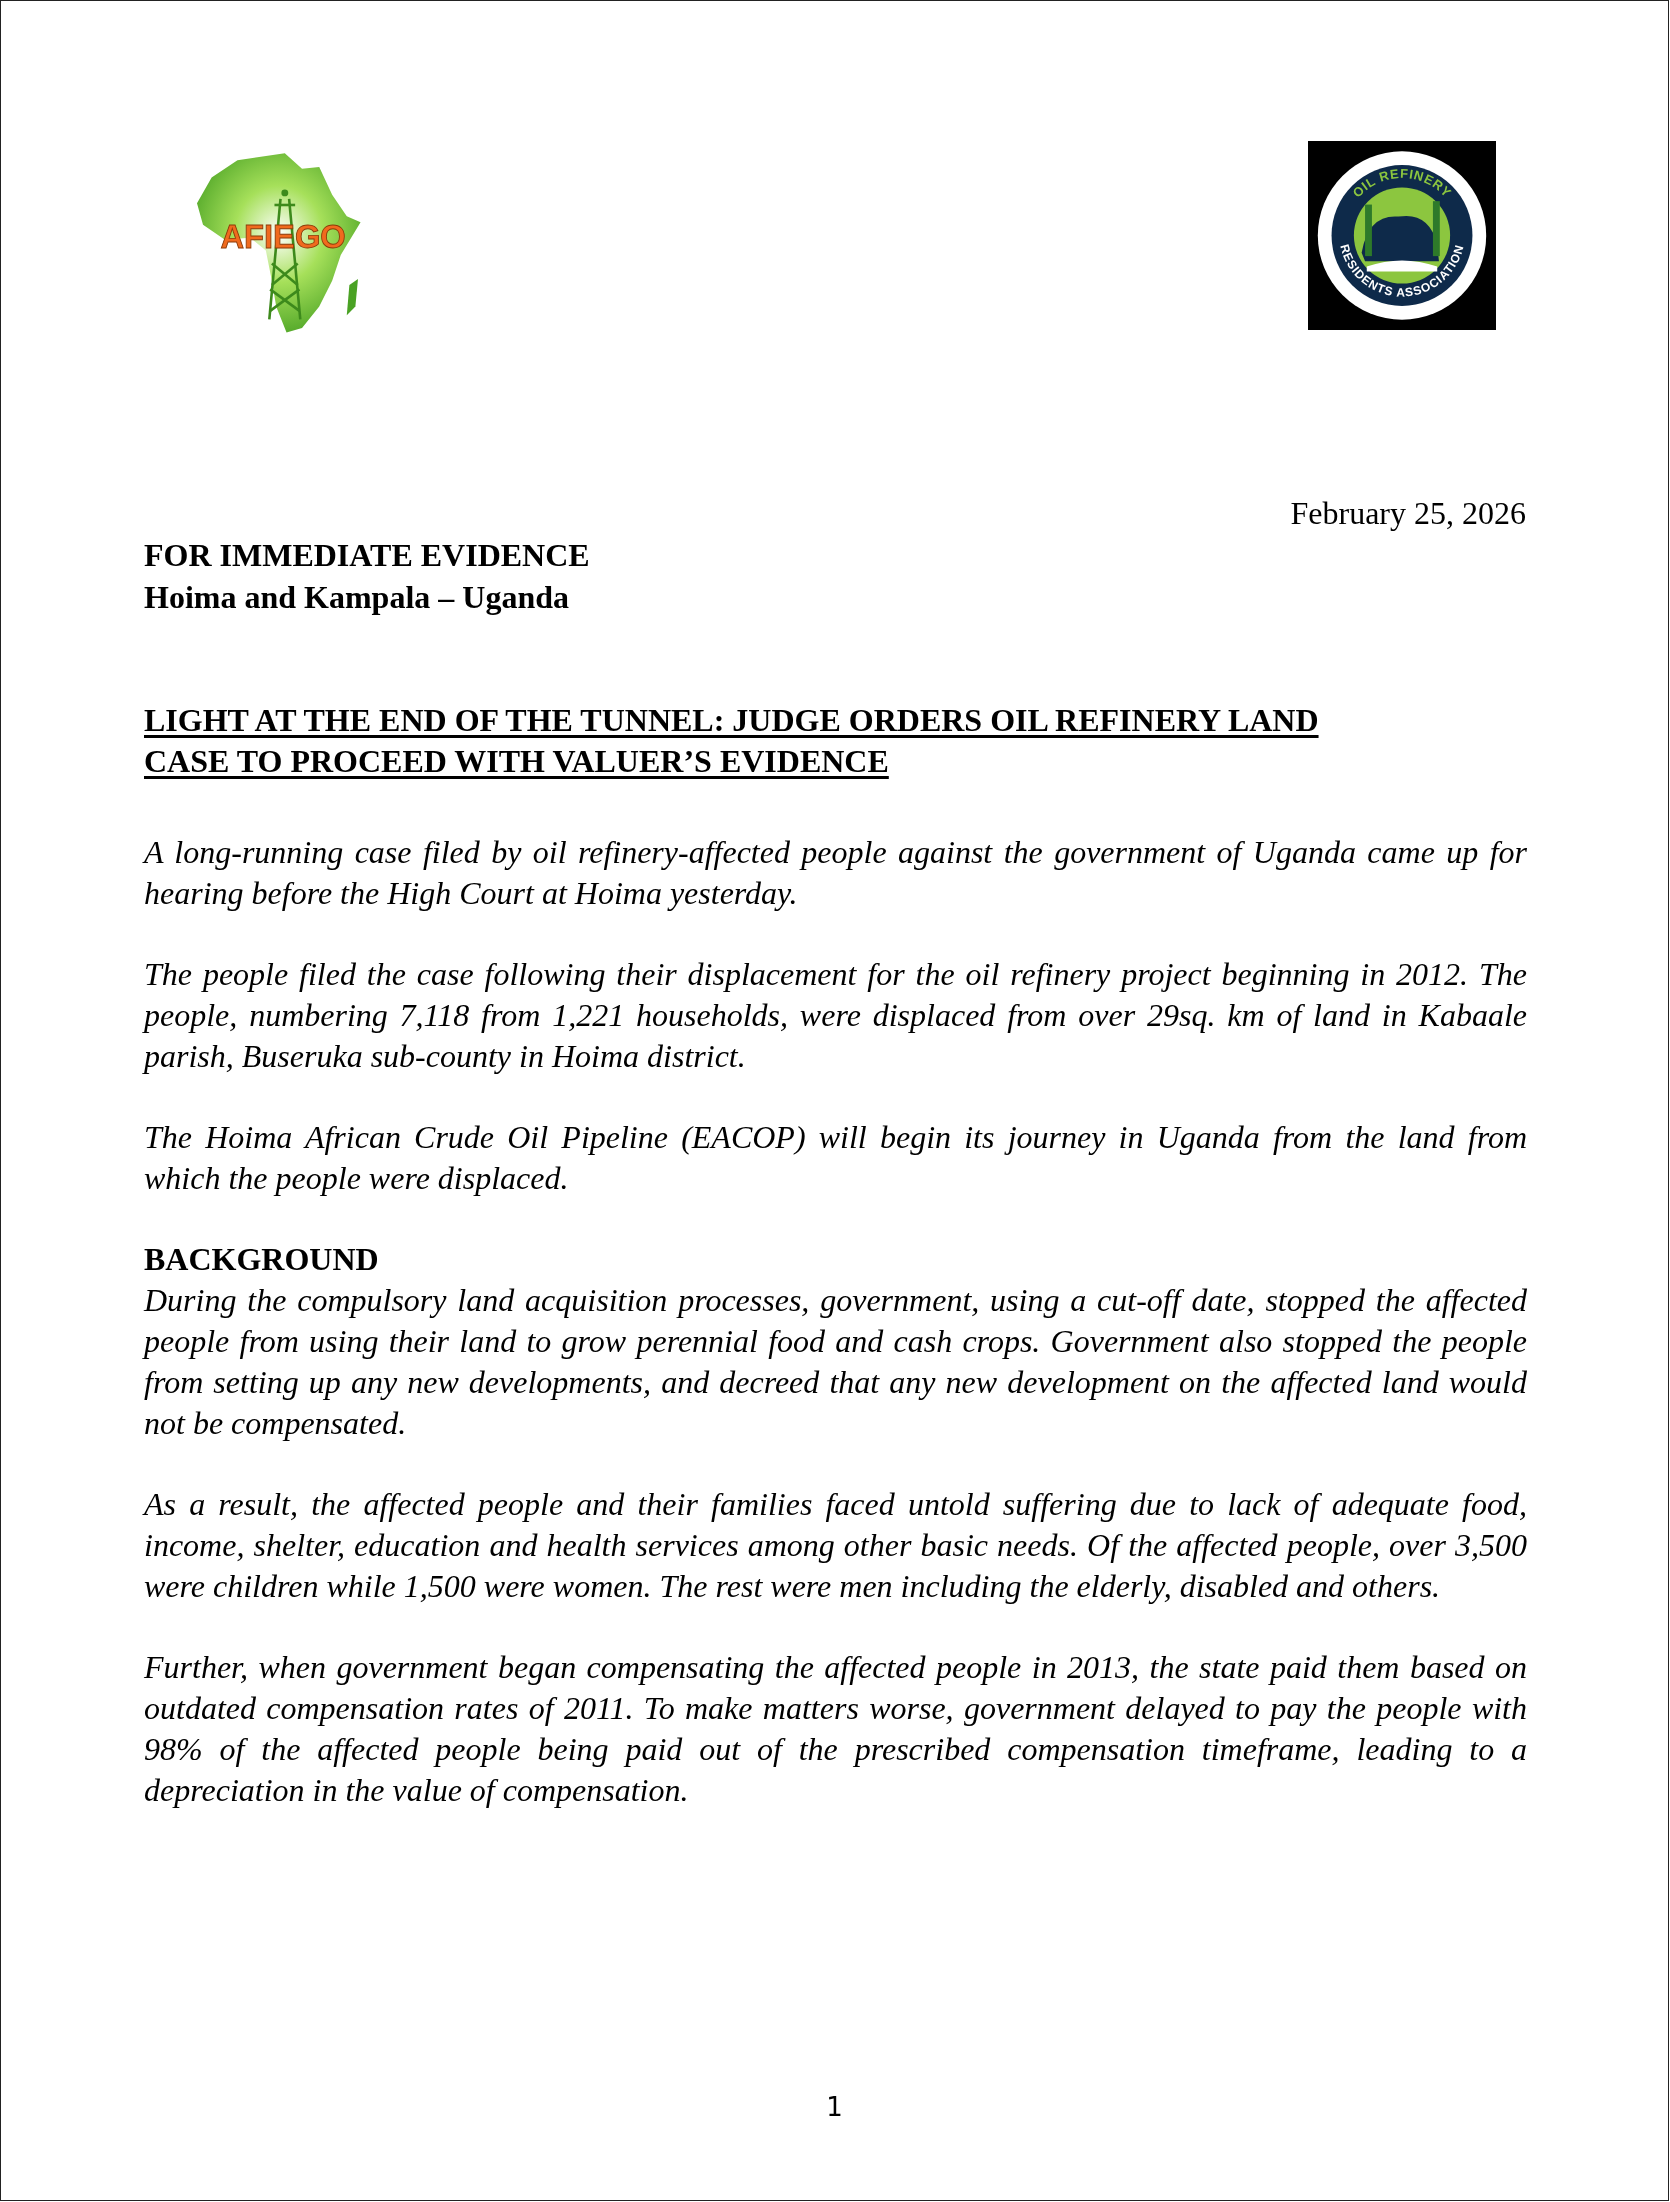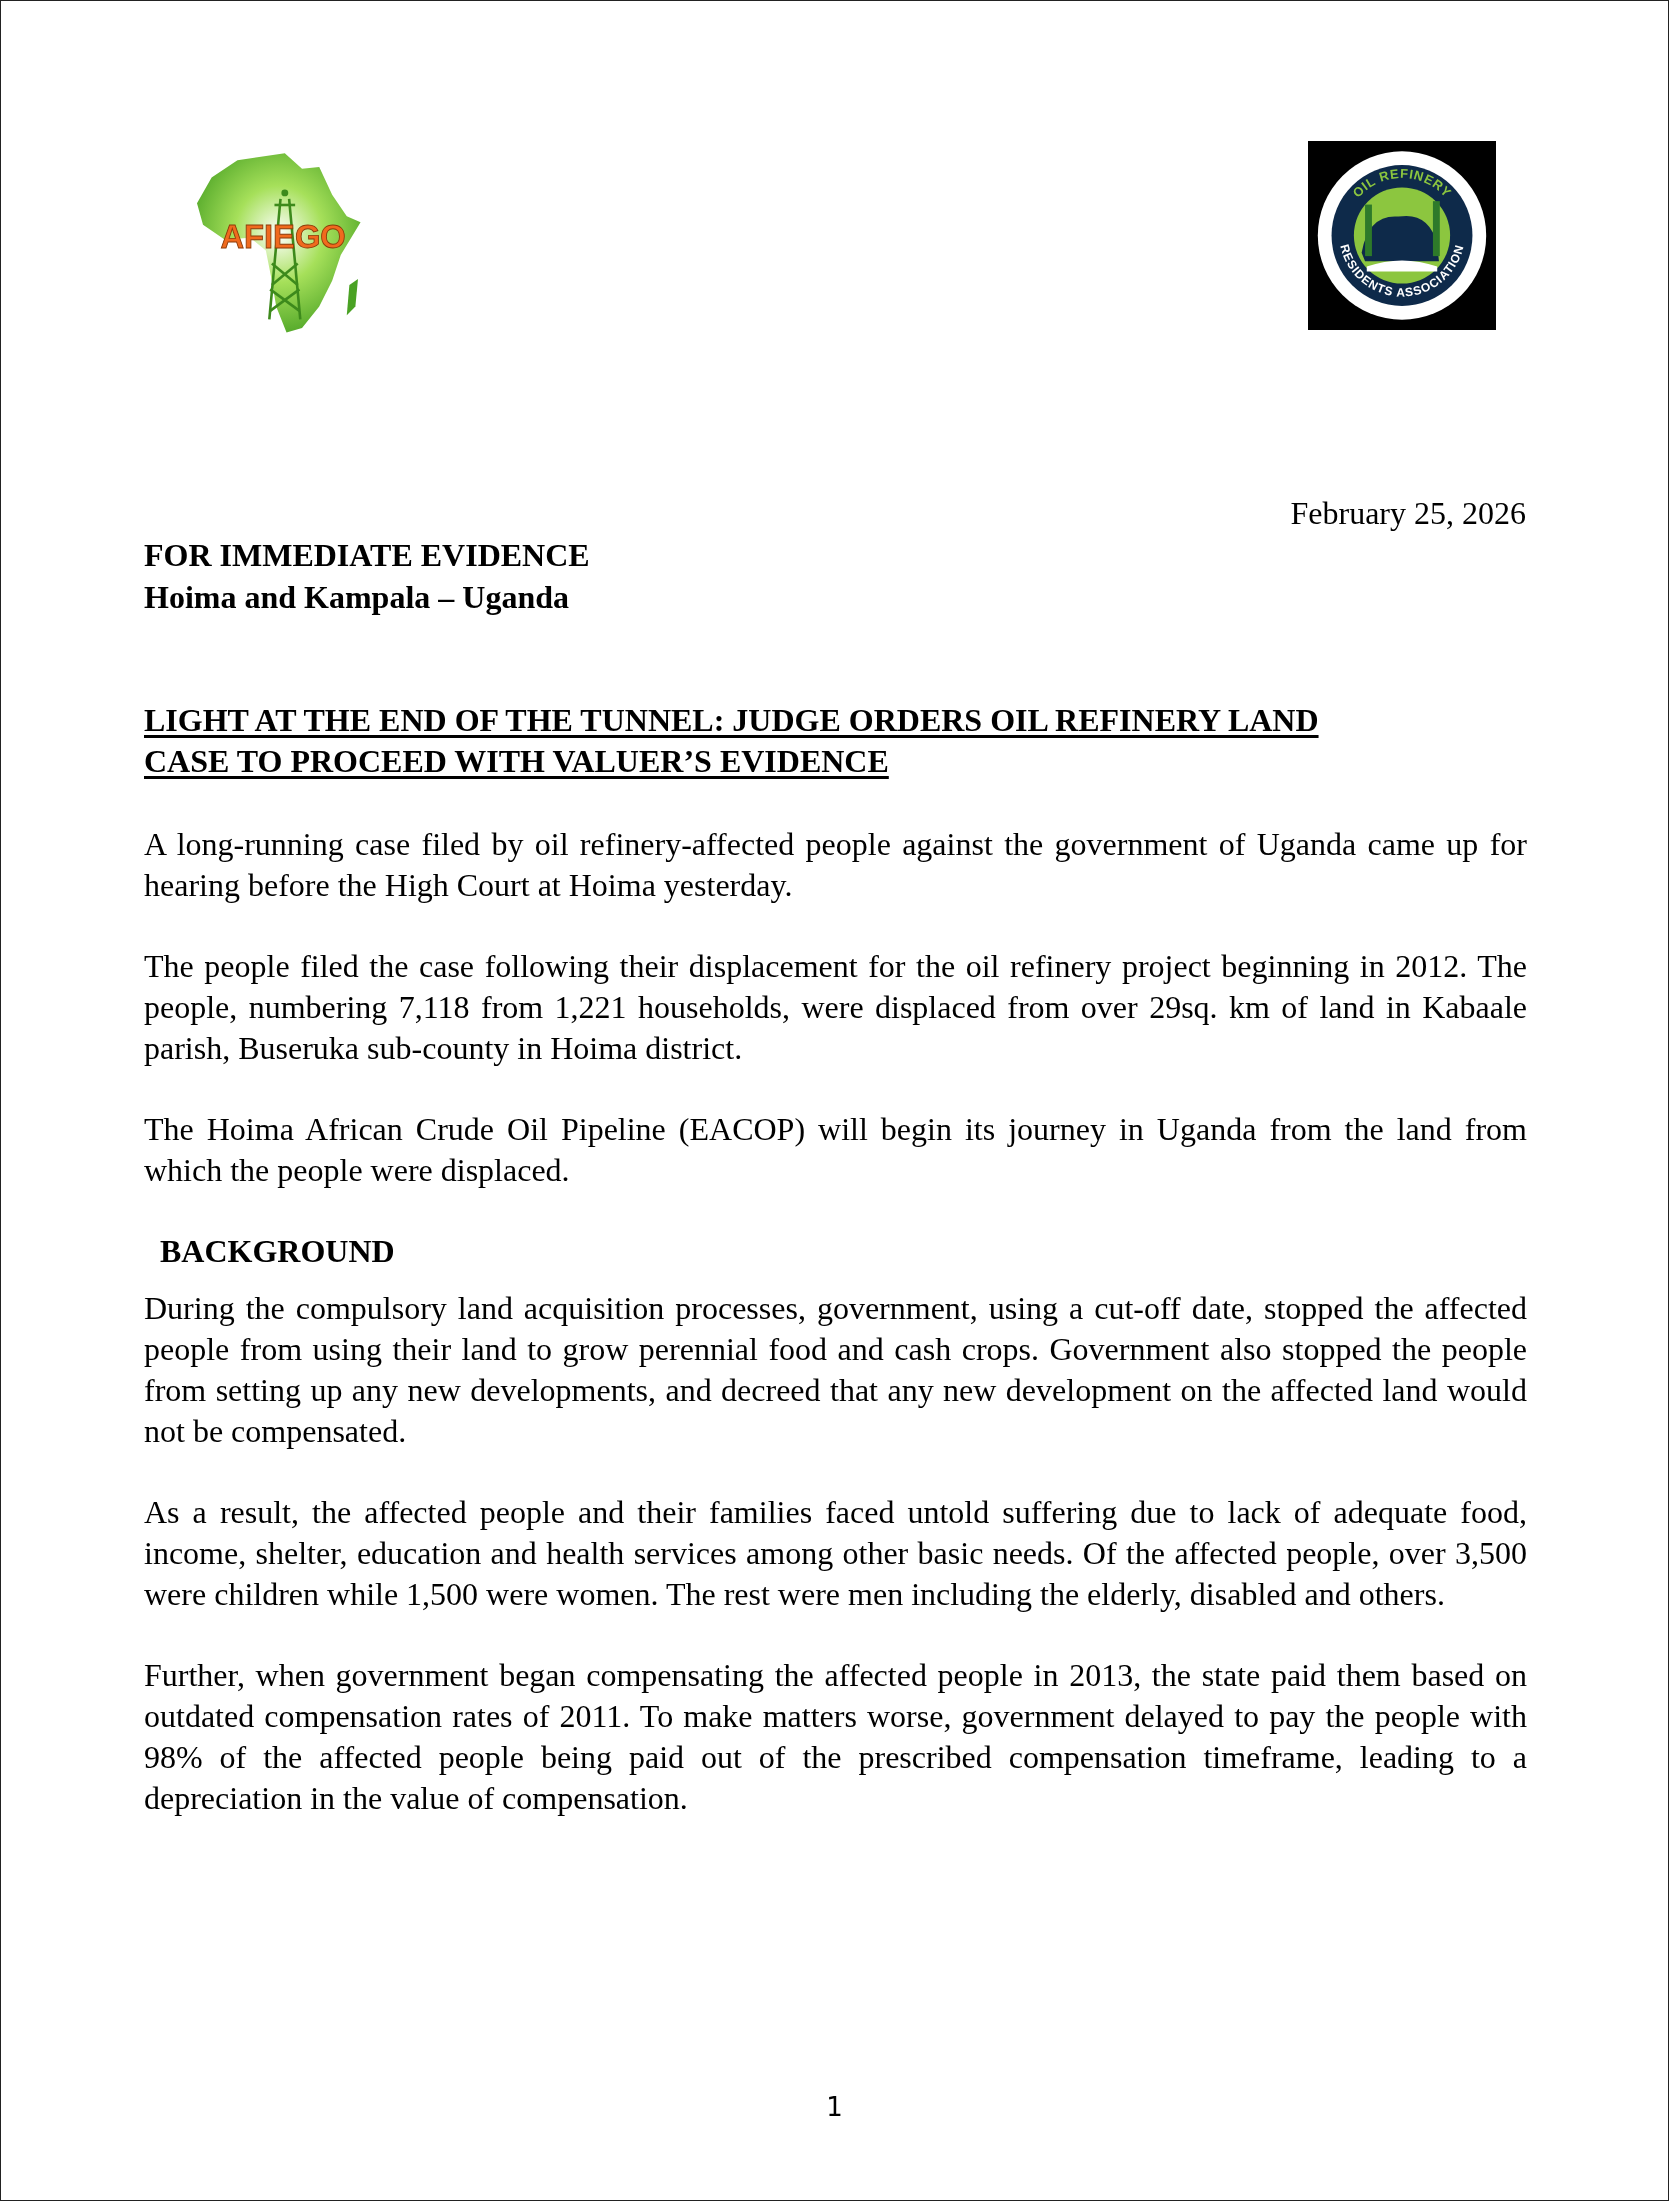--- a/index.html
+++ b/index.html
@@ -15,22 +15,22 @@
   .release { position: absolute; left: 143px; top: 533px; font-size: 32px; font-weight: bold; line-height: 42px; }
   .headline {
     position: absolute; left: 143px; width: 1383px; top: 699px;
     text-align: left; font-size: 32px; font-weight: bold; line-height: 41px;
   }
   .headline span { text-decoration: underline; text-decoration-thickness: 2.6px; text-underline-offset: 4.3px; }
   .body-text {
     position: absolute; left: 143px; width: 1383px; top: 823px;
     font-size: 32px; line-height: 41px; text-align: justify;
   }
-  .body-text p { margin: 0 0 40px 0; }
-  .body-text h2 { margin: 16px; font-size: 32px; font-weight: bold; line-height: 41px; }
+  .body-text p { margin: 8px 0 40px 0; font-style: italic; }
+  .body-text h2 { margin: 0; font-size: 32px; font-weight: bold; line-height: 41px; }
   .body-text p.after-heading { margin-top: 0; }
   .pagenum {
     position: absolute; left: 0; width: 1667px; top: 2091px; text-align: center;
     font-family: "DejaVu Sans", "Liberation Sans", sans-serif; font-size: 26px;
   }
 </style>
 </head>
 <body>
 
 <div class="page">

